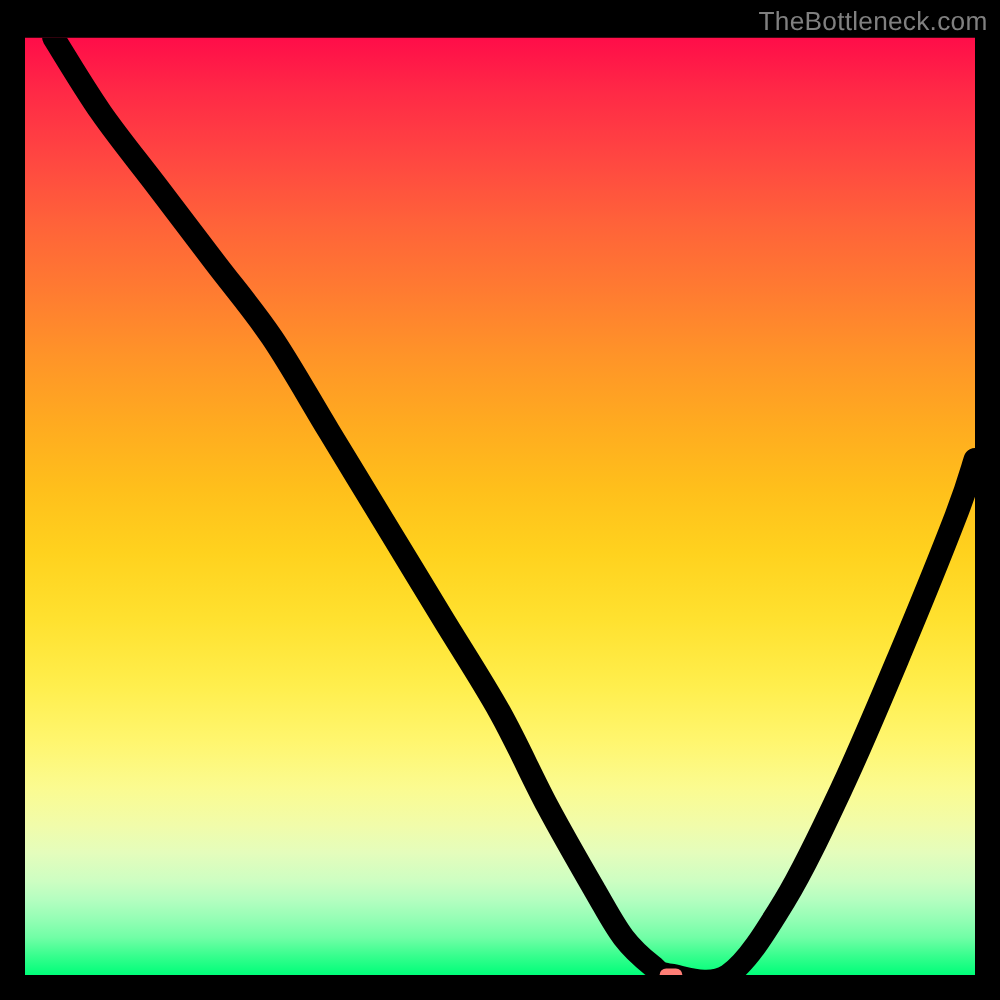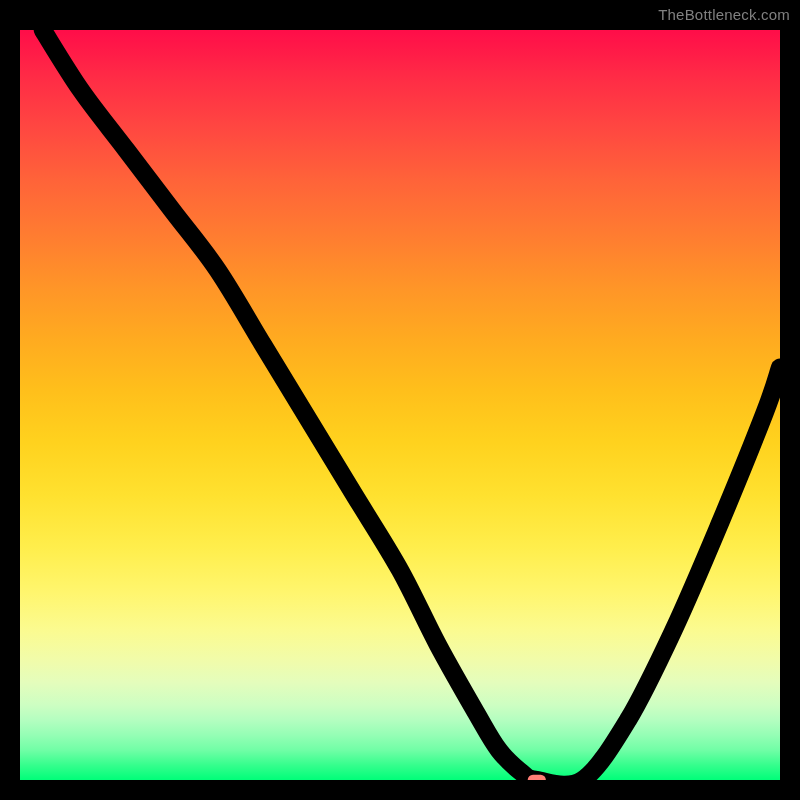--- a/index.html
+++ b/index.html
@@ -68,21 +68,21 @@
     stroke-linecap: round;
   }
   .marker {
     fill: #ff7e76;
   }
   .watermark {
     position: absolute;
     top: 6px;
     right: 10px;
     font-family: Arial, Helvetica, sans-serif;
-    font-size: 15px;
+    font-size: 21px;
     color: #808080;
     letter-spacing: 0.2px;
   }
 </style>
 </head>
 <body>
 
 <div class="frame">
   <div class="watermark">TheBottleneck.com</div>
 

